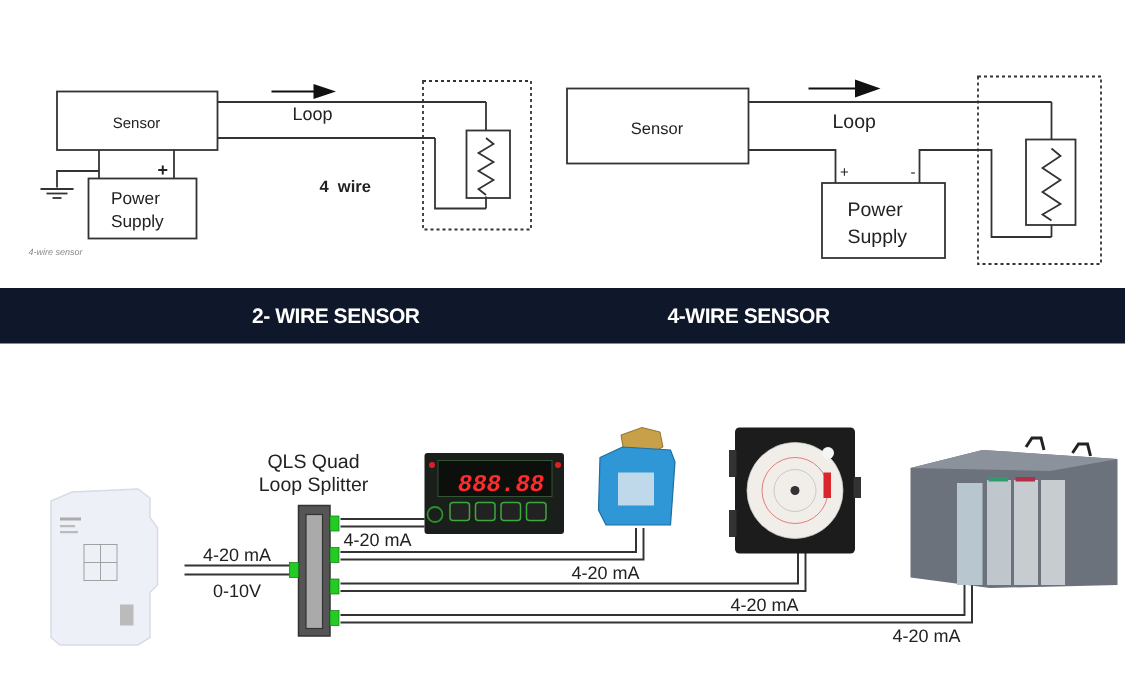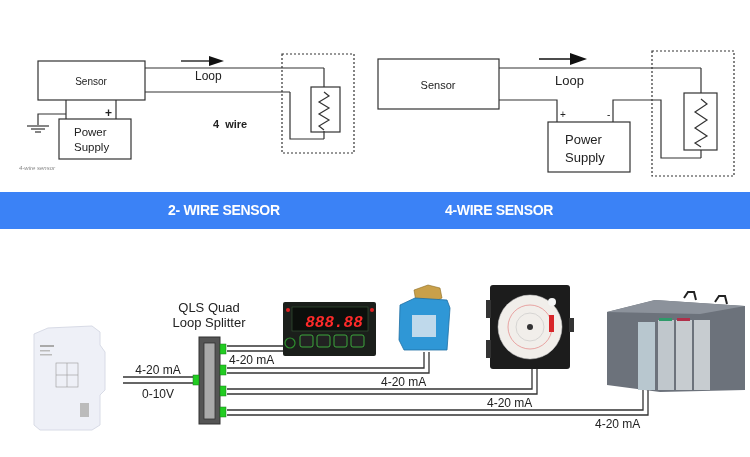--- a/index.html
+++ b/index.html
@@ -1,18 +1,18 @@
 <!DOCTYPE html>
 <html><head>
 <meta charset="utf-8">
 <style>
   html, body { margin:0; padding:0; background:#ffffff; }
   body { width:750px; height:457px; position:relative; overflow:hidden; font-family:"Liberation Sans", sans-serif; }
   svg { position:absolute; left:0; top:0; }
-  .banner { position:absolute; left:0; top:192px; width:750px; height:37px; background:#3b82f6;text-align:right; }
+  .banner { position:absolute; left:0; top:192px; width:750px; height:37px; background:#0f172a;text-align:right; }
   .banner-label { position:absolute; top:0; height:37px; line-height:37px; color:#ffffff; font-weight:bold; font-size:14px; font-family:"Liberation Sans", sans-serif; letter-spacing:-0.3px; }
   .txt { font-family:"Liberation Sans", sans-serif; fill:#222; }
 </style>
 </head>
 <body>
 
 <svg width="750" height="457" viewBox="0 0 750 457">
 
   <g stroke="#333" stroke-width="1.2" fill="none">
     <rect x="38" y="61" width="107" height="39" fill="#fff"></rect>

